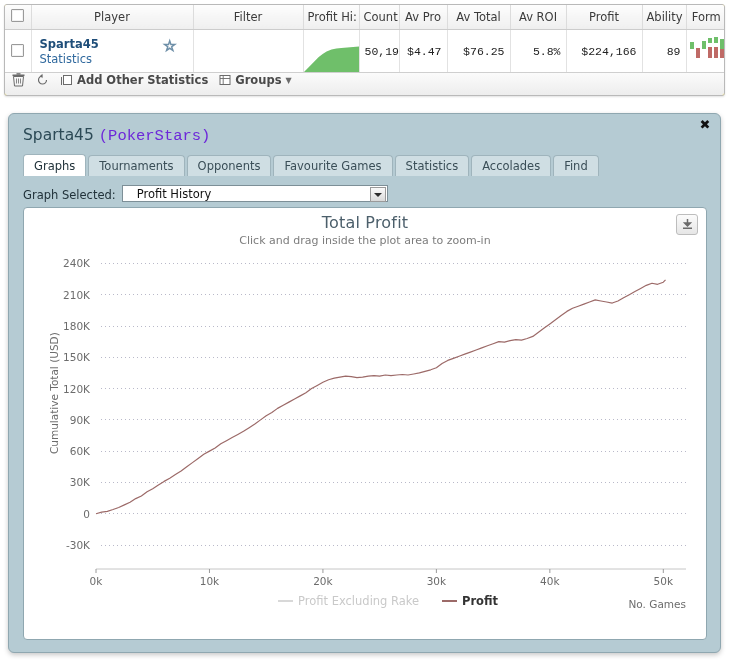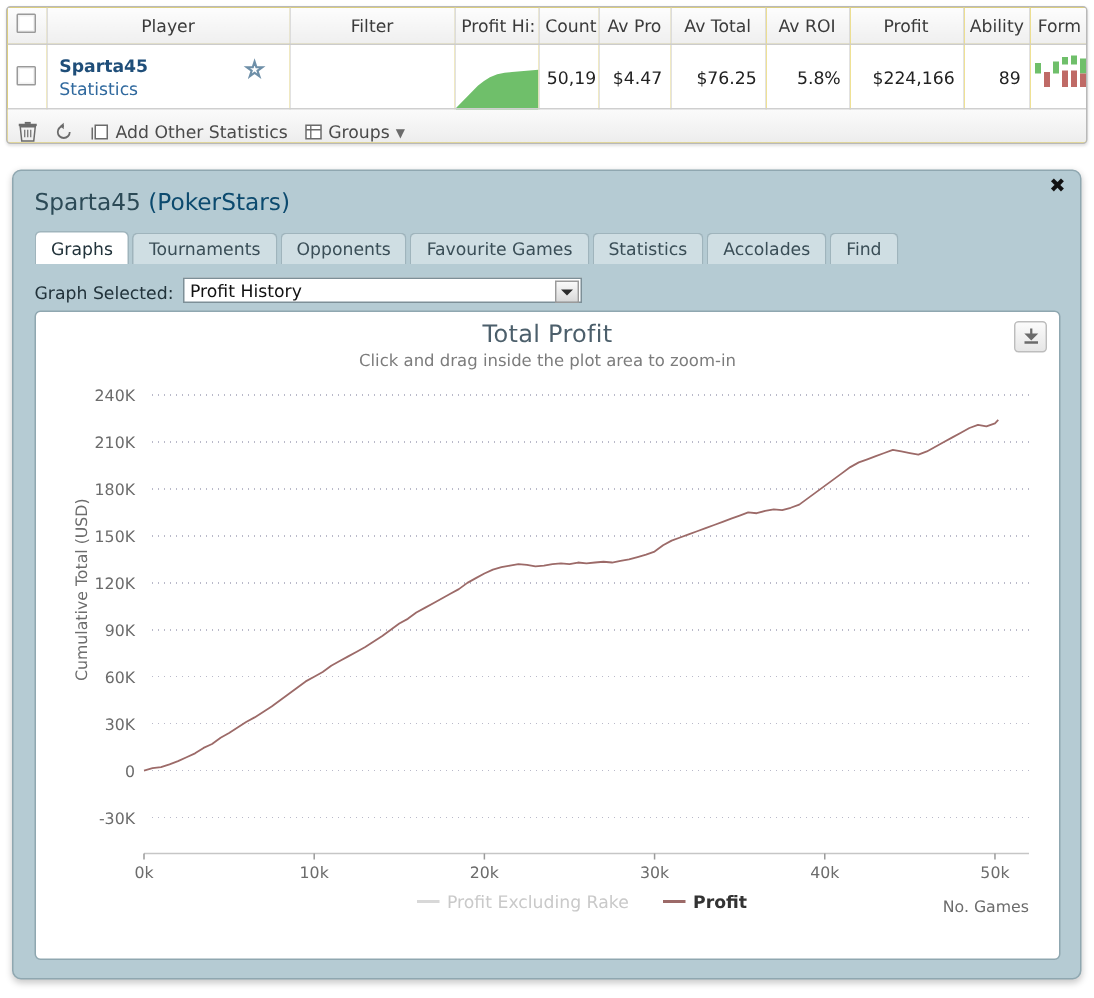--- a/index.html
+++ b/index.html
@@ -45,21 +45,21 @@
     border-right: 1px solid #e2e2e2;
     border-bottom: 1px solid #cfcfcf;
     font-size: 11.5px;
     color: #222;
     padding: 0 5px;
     overflow: hidden;
     white-space: nowrap;
     vertical-align: middle;
   }
   .data-row td:last-child { border-right: none; }
-  .num { text-align: right; }
+  .num { text-align: right; font-family: Liberation Mono, monospace; }
 
   .cb {
     width: 13px; height: 13px;
     border: 1px solid #9a9a9a;
     background: #fff;
     display: inline-block;
     border-radius: 1px;
     box-shadow: inset 0 0 0 1px #f2f2f2;
   }
   .cb-cell { text-align: center; }
@@ -80,23 +80,23 @@
   }
 
   .formbox { padding: 0 !important; text-align: center; }
 
   
   .toolbar {
     position: absolute; left: 0; bottom: 0;
     width: 100%; height: 23px;
     background: linear-gradient(to bottom,#fbfbfb 0%,#ededed 100%);
     border-top: 1px solid #cfcfcf;
-    display: flex; align-items: flex-end;
+    display: flex; align-items: flex-start;
     padding-left: 7px;
-    font-size: 11.5px; color: #4a4a4a;
+    font-size: 11.5px; color: #4a4a4a; font-weight: bold;
   }
   .tb-item { display: flex; align-items: center; margin-right: 11px; cursor: default; }
   .tb-item svg { display: block; }
   .tb-label { margin-left: 4px; }
   .caret { margin-left: 4px; font-size: 8px; color: #6b6b6b; }
 
   
   #detail-window {
     position: absolute;
     left: 8px; top: 113px;
@@ -110,21 +110,21 @@
     position: absolute; right: 8px; top: 4px;
     width: 14px; height: 14px;
     font-size: 13px; font-weight: bold; color: #111;
     line-height: 13px; text-align: center;
     cursor: pointer; font-family: "DejaVu Sans", sans-serif;
   }
   #win-title {
     position: absolute; left: 14px; top: 12px;
     font-size: 15.5px; color: #2c4a56;
   }
-  #win-title .site { color: #0c4a6e; }
+  #win-title .site { color: #6d28d9; font-family: Liberation Mono, monospace; }
 
   .tabstrip {
     position: absolute; left: 14px; top: 40px;
     height: 22px; display: flex; align-items: flex-end;
   }
   .tab {
     height: 21px; line-height: 21px;
     padding: 0 10px;
     font-size: 11.5px; color: #3a4e57;
     background: #cfdee3;
@@ -147,21 +147,21 @@
     position: absolute; left: 14px; top: 71px;
     display: flex; align-items: flex-end;
   }
   .sel-label { font-size: 11.5px; color: #21323a; margin-right: 6px; }
   .sel-box {
     width: 266px; height: 17px;
     background: #ffffff;
     border: 1px solid #7d8f97;
     display: flex; align-items: center;
     font-size: 11.5px; color: #111;
-    padding-left: 4px;
+    padding-left: 14px;
     position: relative;
     cursor: pointer;
   }
   .sel-arrow {
     position: absolute; right: 1px; top: 1px;
     width: 16px; height: 15px;
     background: linear-gradient(to bottom,#fafafa,#d9d9d9);
     border: 1px solid #9a9a9a;
     display: flex; align-items: center; justify-content: center;
   }

